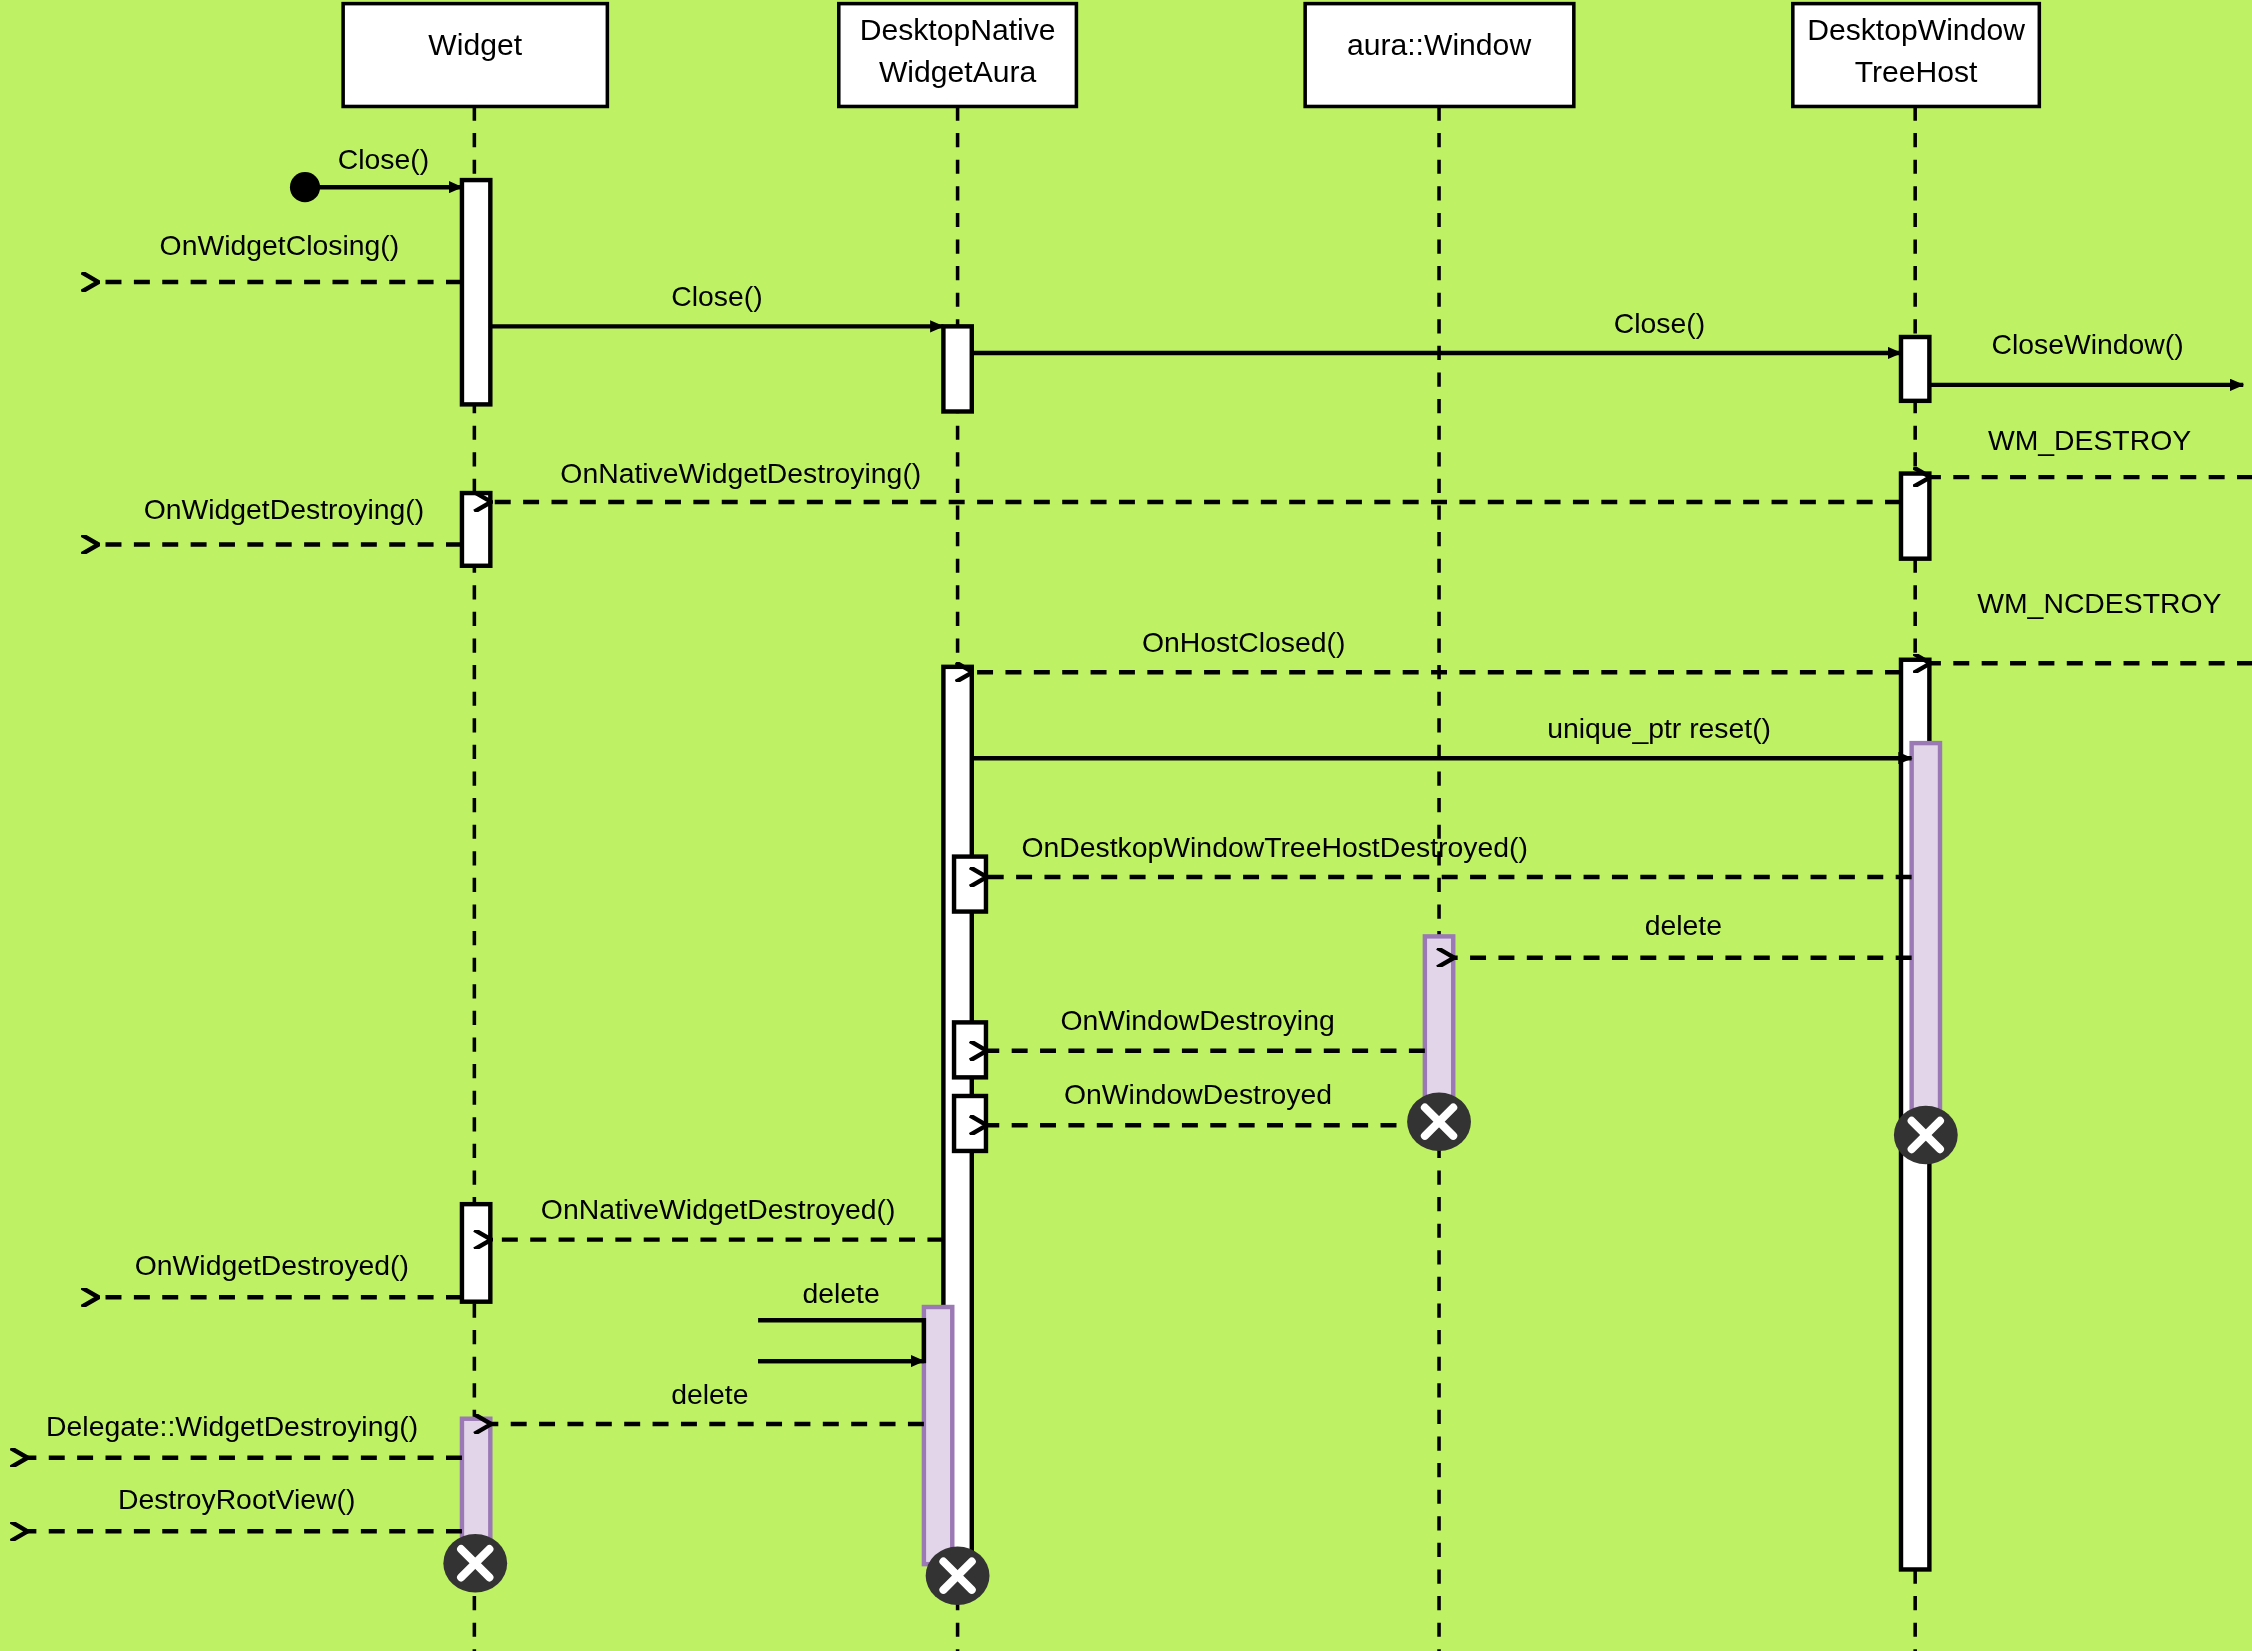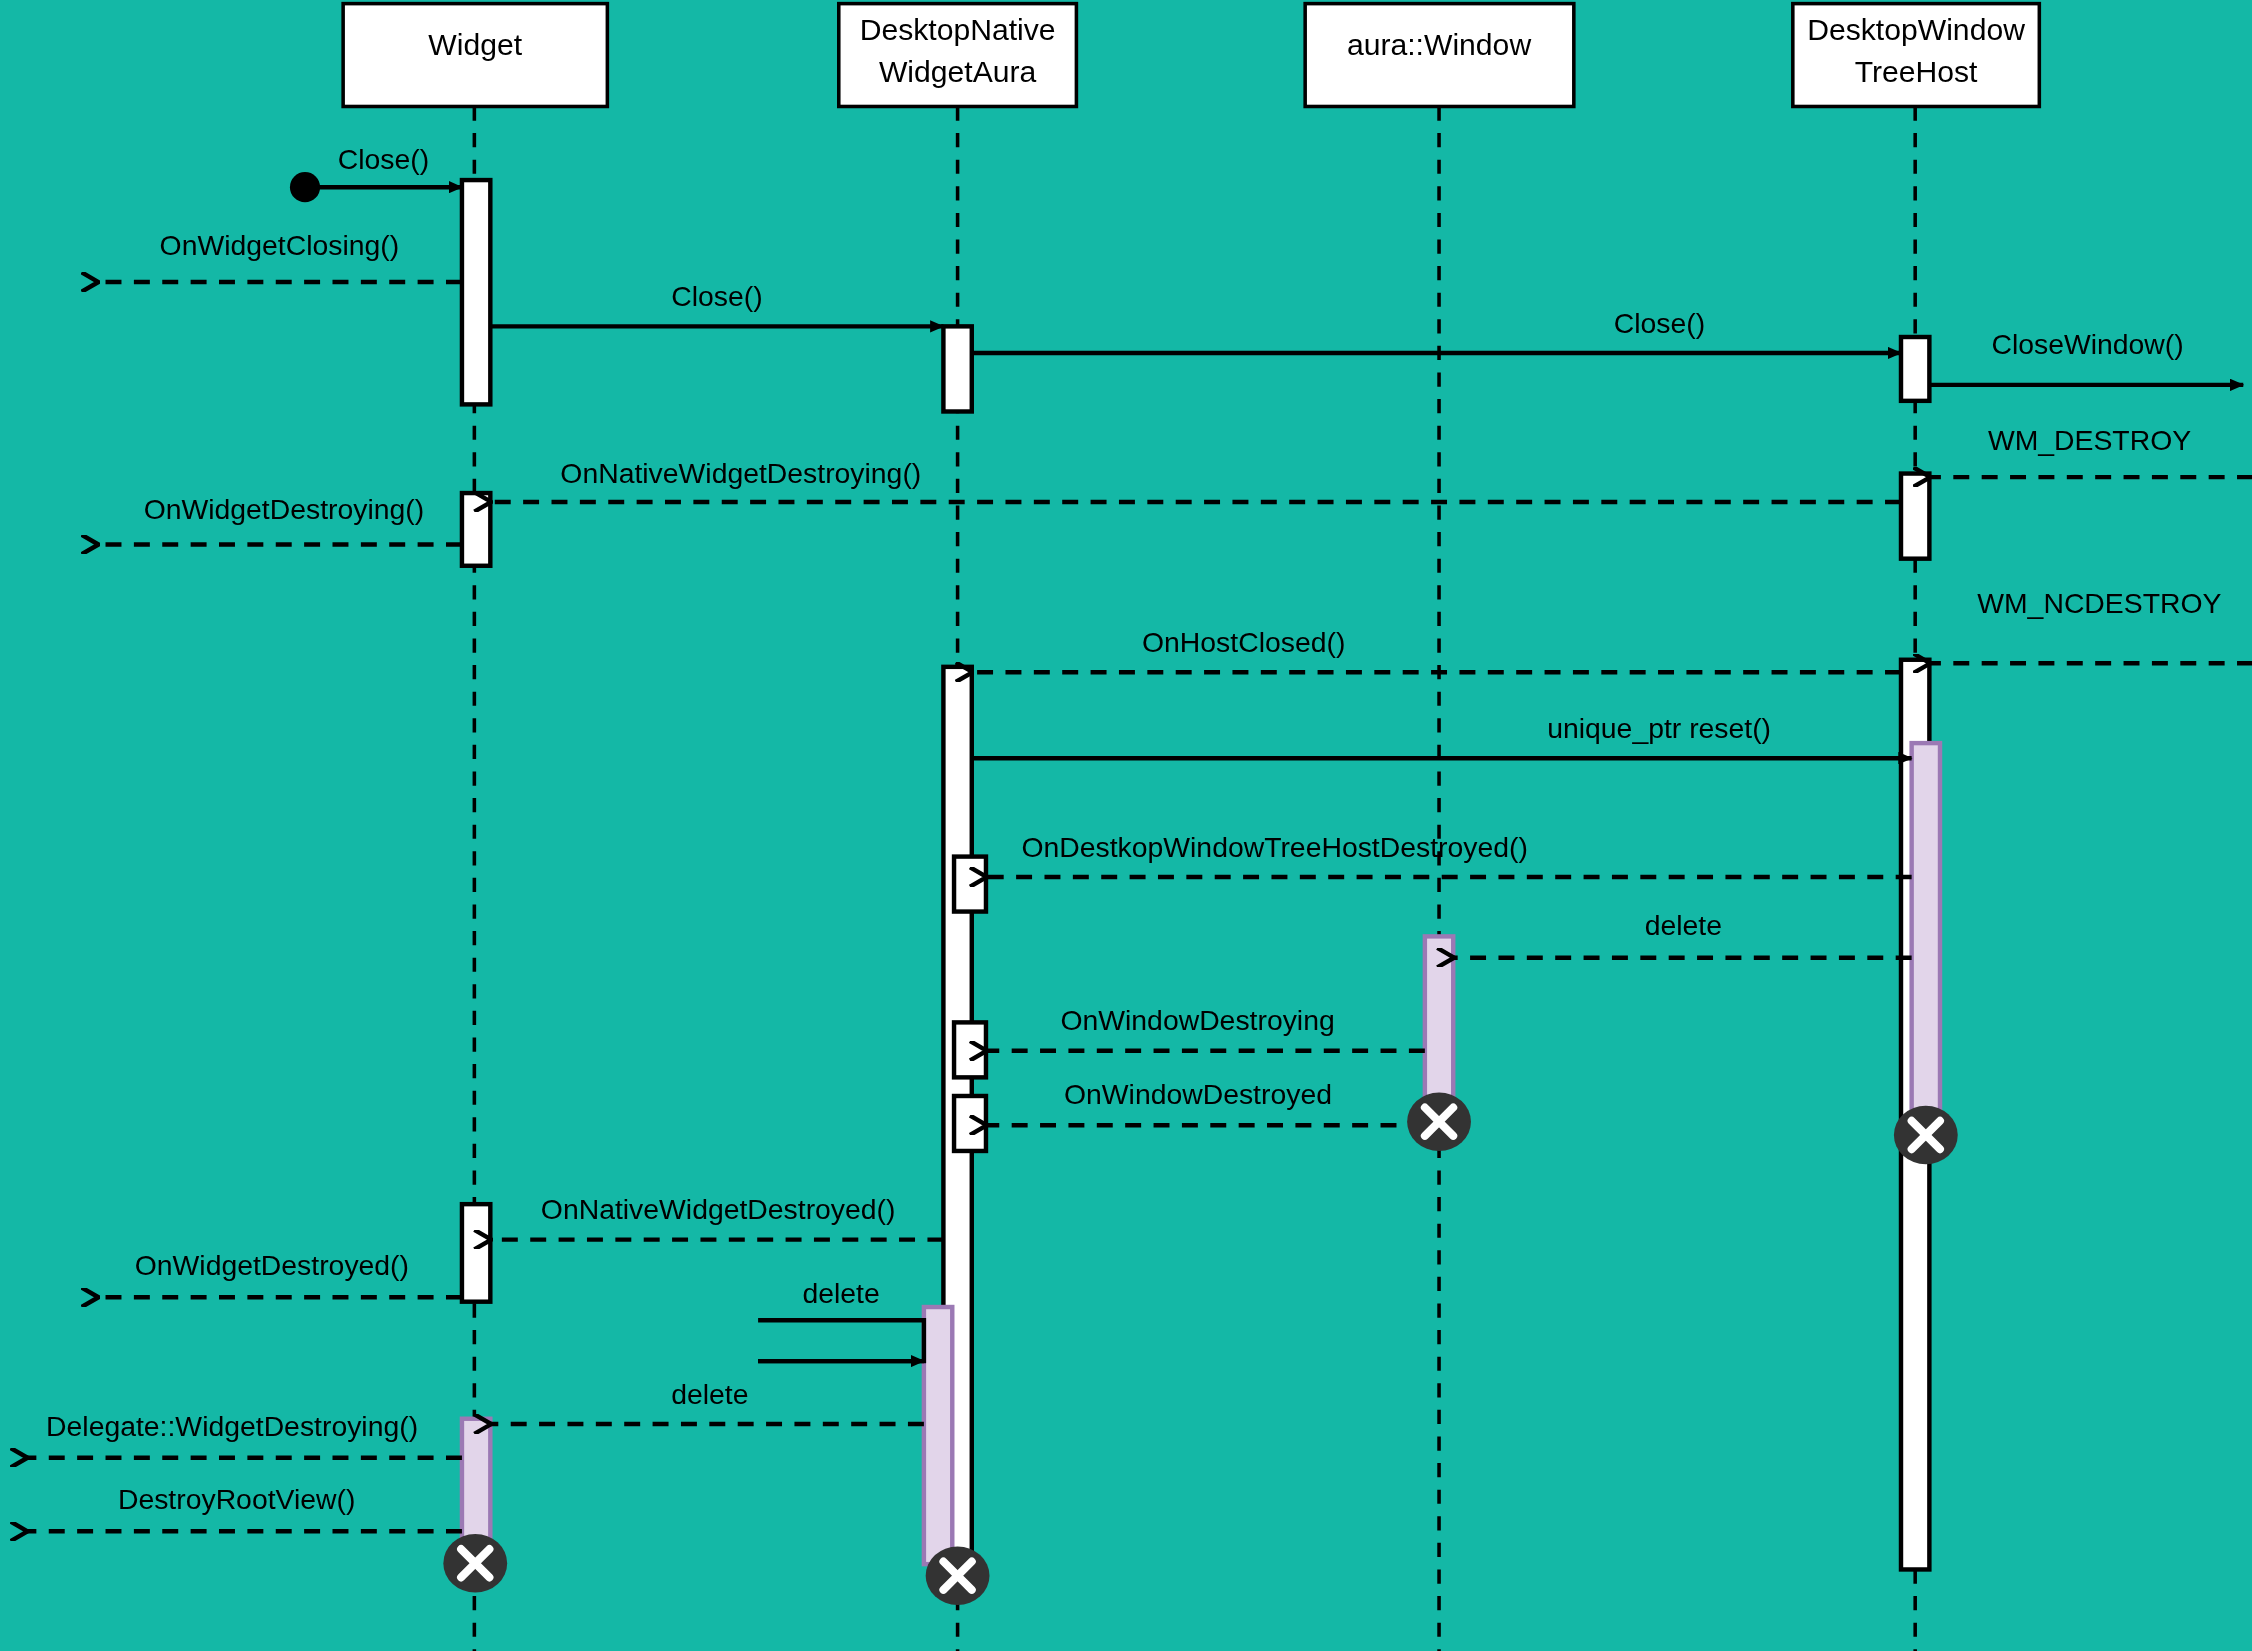--- a/index.html
+++ b/index.html
@@ -1,18 +1,18 @@
 <!DOCTYPE html>
 <html style="font-size:14px"><head>
 <meta charset="utf-8">
 <title>Widget Close Sequence Diagram</title>
 <style>
   html,body{margin:0;padding:0;background:#ffffff;}
   body{font-family:"Liberation Sans", sans-serif;}
-  #canvas{position:relative;width:2253px;height:1652px;background:#14b8a6;overflow:hidden;}
+  #canvas{position:relative;width:2253px;height:1652px;background:#bef264;overflow:hidden;}
   svg#diagram{position:absolute;left:0;top:0;width:2253px;height:1652px;}
   .lifeline-head{fill:#ffffff;stroke:#000000;stroke-width:4;}
   .lifeline-dash{stroke:#000000;stroke-width:4;stroke-dasharray:16 14;fill:none;}
   .act-black{fill:#ffffff;stroke:#000000;stroke-width:5;}
   .act-purple{fill:#e2d5ea;stroke:#9b79b4;stroke-width:5;}
   .msg-solid{stroke:#000000;stroke-width:5;fill:none;}
   .msg-dashed{stroke:#000000;stroke-width:5;fill:none;stroke-dasharray:18 14;}
   .self-call{stroke:#000000;stroke-width:5;fill:none;}
   .start-dot{fill:#000000;}
   .destroy-circle{fill:#333333;}

